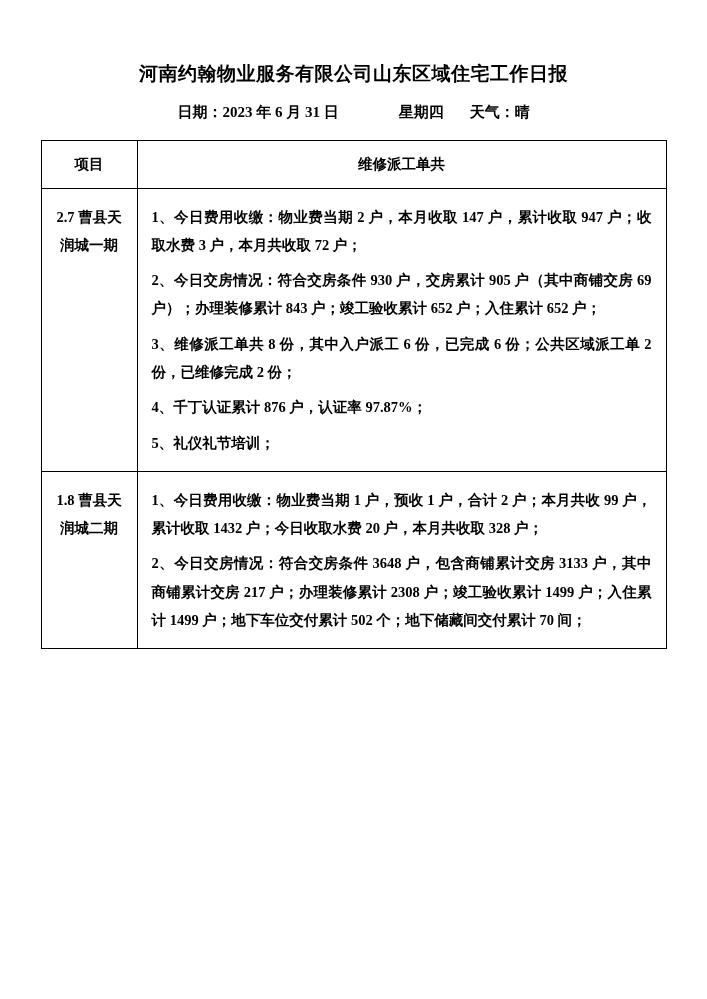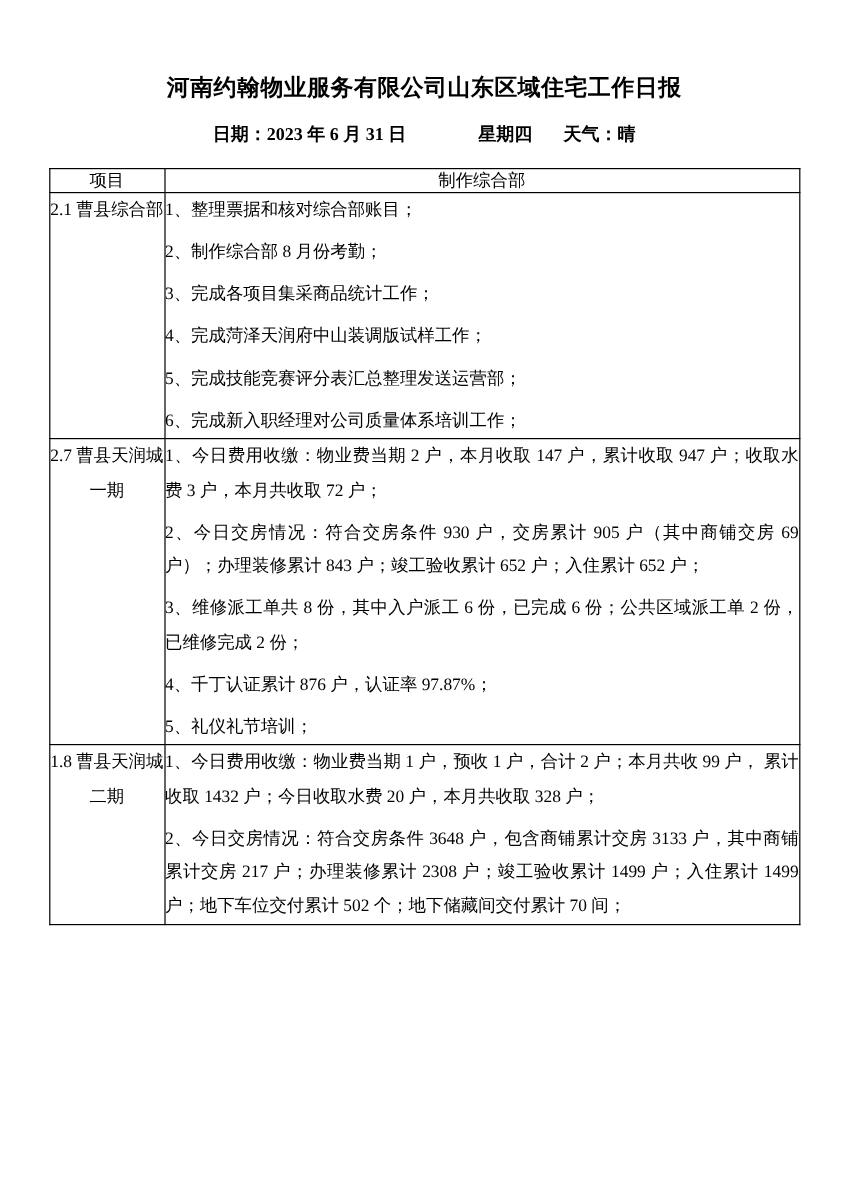--- a/index.html
+++ b/index.html
@@ -45,21 +45,22 @@
 
   table.report {
     border-collapse: collapse;
     width: 625px;
     margin: 0 auto;
     table-layout: fixed;
   }
   table.report td, table.report th {
     border: 1px solid #000000;
     vertical-align: top;
-    padding: 0;
+    padding: 14px;
+    font-weight: bold;
   }
   .col-item { width: 96px; }
   .col-content { width: 529px; }
 
   thead th {
     text-align: center;
     font-size: 14.5px;
     font-weight: normal;
     padding: 9px 0 9px 0;
     vertical-align: middle;
@@ -101,35 +102,24 @@
   </div>
 
   <table class="report">
     <colgroup>
       <col class="col-item">
       <col class="col-content">
     </colgroup>
     <thead>
       <tr>
         <th>项目</th>
-        <th>制作综合部</th>
+        <th>维修派工单共</th>
       </tr>
     </thead>
     <tbody>
-      <tr>
-        <td class="item-cell">2.1 曹县综合部</td>
-        <td class="content-cell">
-          <p>1、整理票据和核对综合部账目；</p>
-          <p>2、制作综合部 8 月份考勤；</p>
-          <p>3、完成各项目集采商品统计工作；</p>
-          <p>4、完成菏泽天润府中山装调版试样工作；</p>
-          <p>5、完成技能竞赛评分表汇总整理发送运营部；</p>
-          <p>6、完成新入职经理对公司质量体系培训工作；</p>
-        </td>
-      </tr>
       <tr>
         <td class="item-cell">2.7 曹县天润城一期</td>
         <td class="content-cell">
           <p>1、今日费用收缴：物业费当期 2 户，本月收取 147 户，累计收取 947 户；收取水费 3 户，本月共收取 72 户；</p>
           <p>2、今日交房情况：符合交房条件 930 户，交房累计 905 户（其中商铺交房 69 户）；办理装修累计 843 户；竣工验收累计 652 户；入住累计 652 户；</p>
           <p>3、维修派工单共 8 份，其中入户派工 6 份，已完成 6 份；公共区域派工单 2 份，已维修完成 2 份；</p>
           <p>4、千丁认证累计 876 户，认证率 97.87%；</p>
           <p>5、礼仪礼节培训；</p>
         </td>
       </tr>

